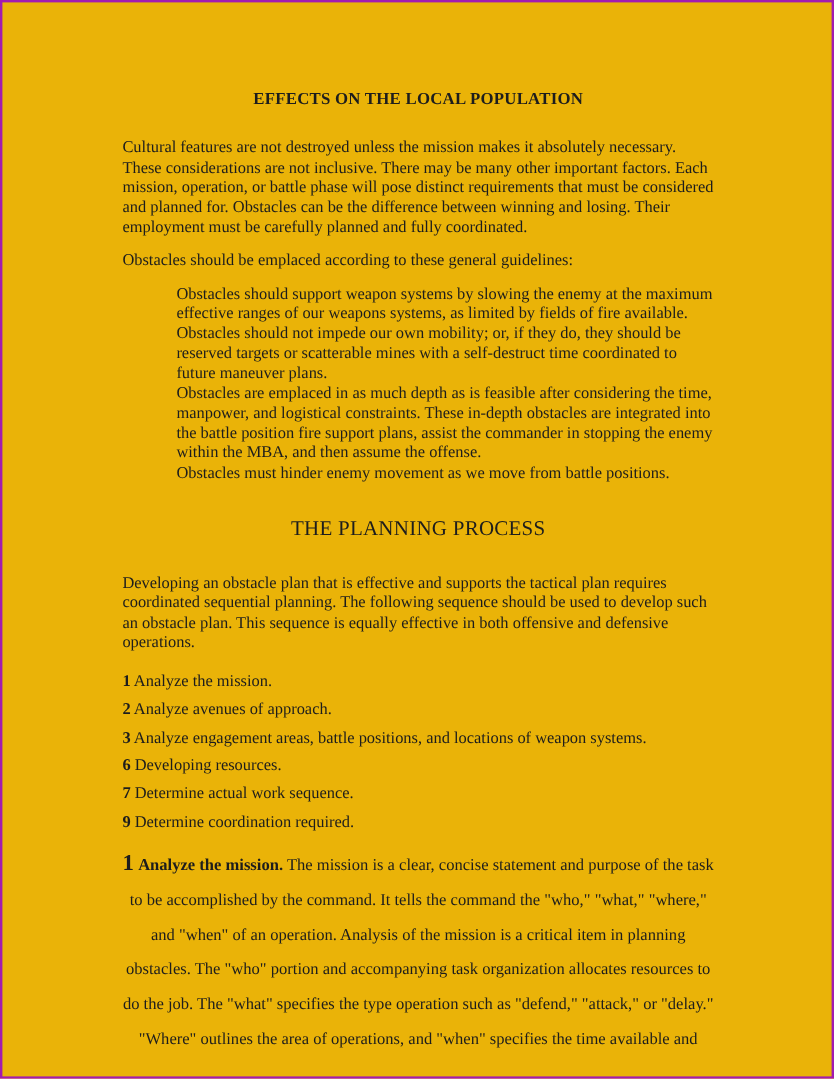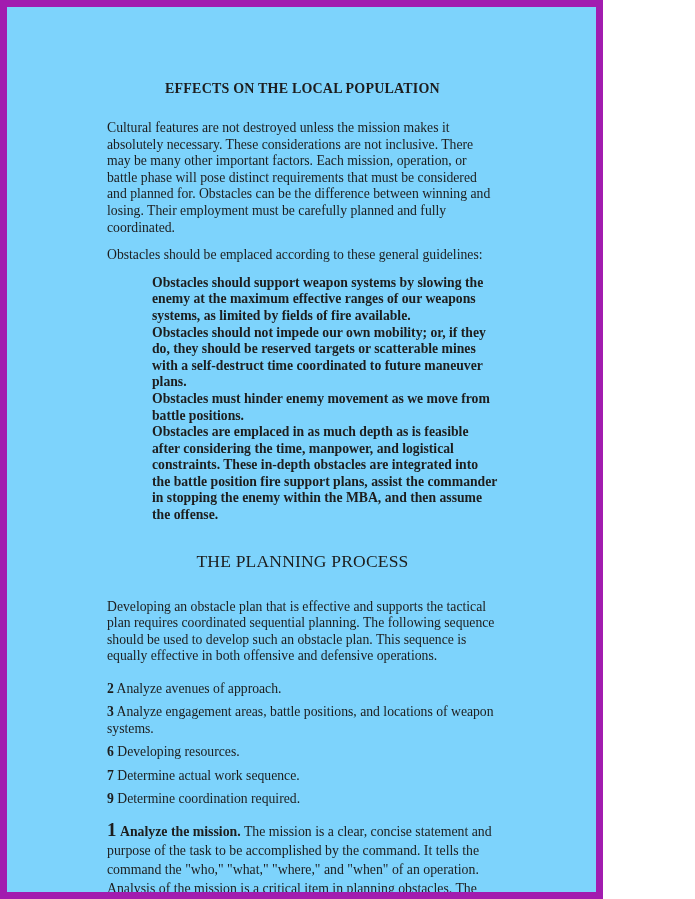--- a/index.html
+++ b/index.html
@@ -3,24 +3,24 @@
 <meta charset="utf-8">
 <style>
   * { margin: 0; padding: 0; box-sizing: border-box; }
   html, body { background: #ffffff; }
   body {
     font-family: "Liberation Serif", serif;
     color: #1d1d1d;
     -webkit-font-smoothing: antialiased;
   }
   .canvas {
-    width: 603px;
+    width: 695px;
     height: 899px;
-    border: 7px solid #a21caf;
-    background: #7dd3fc;
+    border: 2px solid #a21caf;
+    background: #eab308;
     overflow: hidden;
   }
   .content {
     margin: 74px 98px 0 100px; 
   }
   .section-title {
     font-size: 14px;
     font-weight: bold;
     text-align: center;
     letter-spacing: 0.2px;
@@ -28,21 +28,20 @@
   }
   .body-para {
     font-size: 13.7px;
     line-height: 16.6px;
     margin-bottom: 11px;
     text-align: left;
   }
   .guidelines {
     margin-left: 45px;
     margin-bottom: 5px;
-    font-weight: bold;
   }
   .guidelines p {
     font-size: 13.7px;
     line-height: 16.6px;
     margin: 0;
   }
   .big-title {
     font-size: 17.5px;
     font-weight: normal;
     text-align: center;
@@ -51,23 +50,23 @@
   }
   .steps { margin-top: 16px; }
   .step {
     font-size: 13.7px;
     line-height: 16.6px;
     margin-bottom: 6.8px;
   }
   .step .num { font-weight: bold; }
   .final-para {
     font-size: 13.8px;
-    line-height: 19px;
+    line-height: 29px;
     margin-top: 12px;
-    text-align: left;
+    text-align: center;
   }
   .final-para .step-num-large {
     font-size: 19px;
     font-weight: bold;
   }
   .final-para .step-lead {
     font-weight: bold;
   }
 </style>
 </head>
@@ -78,29 +77,30 @@
 
     <div class="section-title">EFFECTS ON THE LOCAL POPULATION</div>
 
     <p class="body-para">Cultural features are not destroyed unless the mission makes it absolutely necessary. These considerations are not inclusive. There may be many other important factors. Each mission, operation, or battle phase will pose distinct requirements that must be considered and planned for. Obstacles can be the difference between winning and losing. Their employment must be carefully planned and fully coordinated.</p>
 
     <p class="body-para">Obstacles should be emplaced according to these general guidelines:</p>
 
     <div class="guidelines">
       <p>Obstacles should support weapon systems by slowing the enemy at the maximum effective ranges of our weapons systems, as limited by fields of fire available.</p>
       <p>Obstacles should not impede our own mobility; or, if they do, they should be reserved targets or scatterable mines with a self-destruct time coordinated to future maneuver plans.</p>
+      <p>Obstacles are emplaced in as much depth as is feasible after considering the time, manpower, and logistical constraints. These in-depth obstacles are integrated into the battle position fire support plans, assist the commander in stopping the enemy within the MBA, and then assume the offense.</p>
       <p>Obstacles must hinder enemy movement as we move from battle positions.</p>
-      <p>Obstacles are emplaced in as much depth as is feasible after considering the time, manpower, and logistical constraints. These in-depth obstacles are integrated into the battle position fire support plans, assist the commander in stopping the enemy within the MBA, and then assume the offense.</p>
     </div>
 
     <div class="big-title">THE PLANNING PROCESS</div>
 
     <p class="body-para">Developing an obstacle plan that is effective and supports the tactical plan requires coordinated sequential planning. The following sequence should be used to develop such an obstacle plan. This sequence is equally effective in both offensive and defensive operations.</p>
 
     <div class="steps">
+      <p class="step"><span class="num">1</span> <span>Analyze the mission.</span></p>
       <p class="step"><span class="num">2</span> <span>Analyze avenues of approach.</span></p>
       <p class="step"><span class="num">3</span> <span>Analyze engagement areas, battle positions, and locations of weapon systems.</span></p>
       <p class="step"><span class="num">6</span> <span>Developing resources.</span></p>
       <p class="step"><span class="num">7</span> <span>Determine actual work sequence.</span></p>
       <p class="step"><span class="num">9</span> <span>Determine coordination required.</span></p>
     </div>
 
     <p class="final-para"><span class="step-num-large">1</span> <span class="step-lead">Analyze the mission.</span> <span>The mission is a clear, concise statement and purpose of the task to be accomplished by the command. It tells the command the "who," "what," "where," and "when" of an operation. Analysis of the mission is a critical item in planning obstacles. The "who" portion and accompanying task organization allocates resources to do the job. The "what" specifies the type operation such as "defend," "attack," or "delay." "Where" outlines the area of operations, and "when" specifies the time available and</span></p>
 
   </div>

